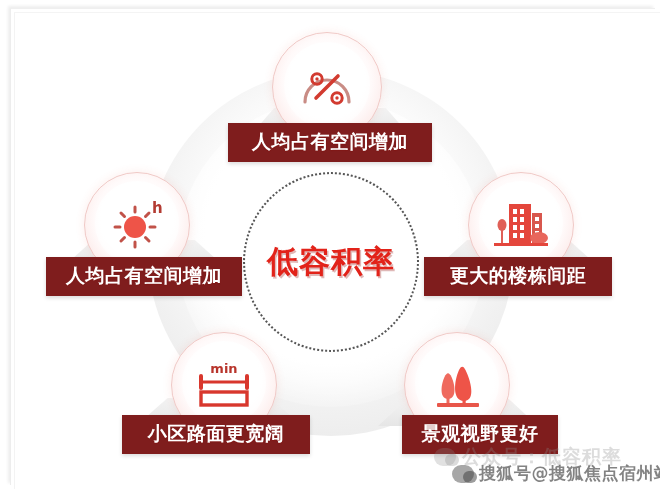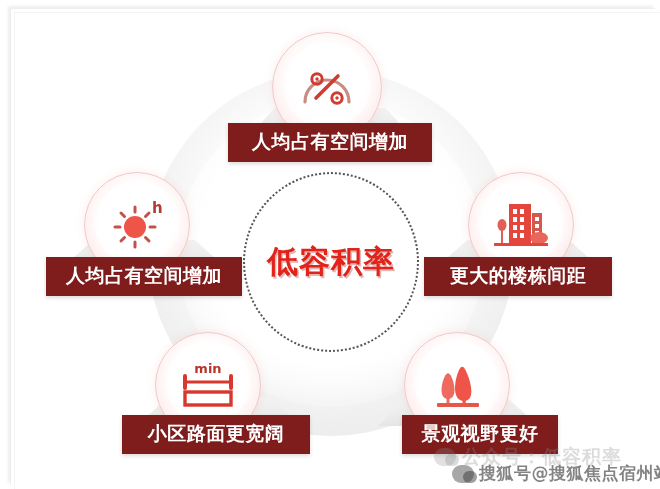--- a/index.html
+++ b/index.html
@@ -289,21 +289,21 @@
       </svg>
     </div>
 
     <div class="label" style="left:424px; top:257px; width:188px;">更大的楼栋间距</div>
   </div>
 
   <div class="node">
     <div class="pedestal" style="left:136px; top:398px; width:166px; height:28px;
                 clip-path: polygon(19% 0%, 81% 0%, 100% 100%, 0% 100%);"></div>
 
-    <div class="bubble" style="left:155px; top:332px; width:104px; height:104px;">
+    <div class="bubble" style="left:171px; top:332px; width:104px; height:104px;">
       <span class="glow"></span>
       <svg width="60" height="52" viewBox="0 0 60 52" aria-hidden="true">
         <text x="30" y="14" text-anchor="middle" font-family="DejaVu Sans, sans-serif" font-size="13" font-weight="bold" fill="#b8352c">min</text>
         <line x1="7" y1="23" x2="53" y2="23" stroke="#d8372d" stroke-width="3.2"></line>
         <line x1="7" y1="17" x2="7" y2="29" stroke="#d8372d" stroke-width="4" stroke-linecap="round"></line>
         <line x1="53" y1="17" x2="53" y2="29" stroke="#d8372d" stroke-width="4" stroke-linecap="round"></line>
         <rect x="7" y="33" width="46" height="13" fill="none" stroke="#d8372d" stroke-width="3.4"></rect>
       </svg>
     </div>
 

